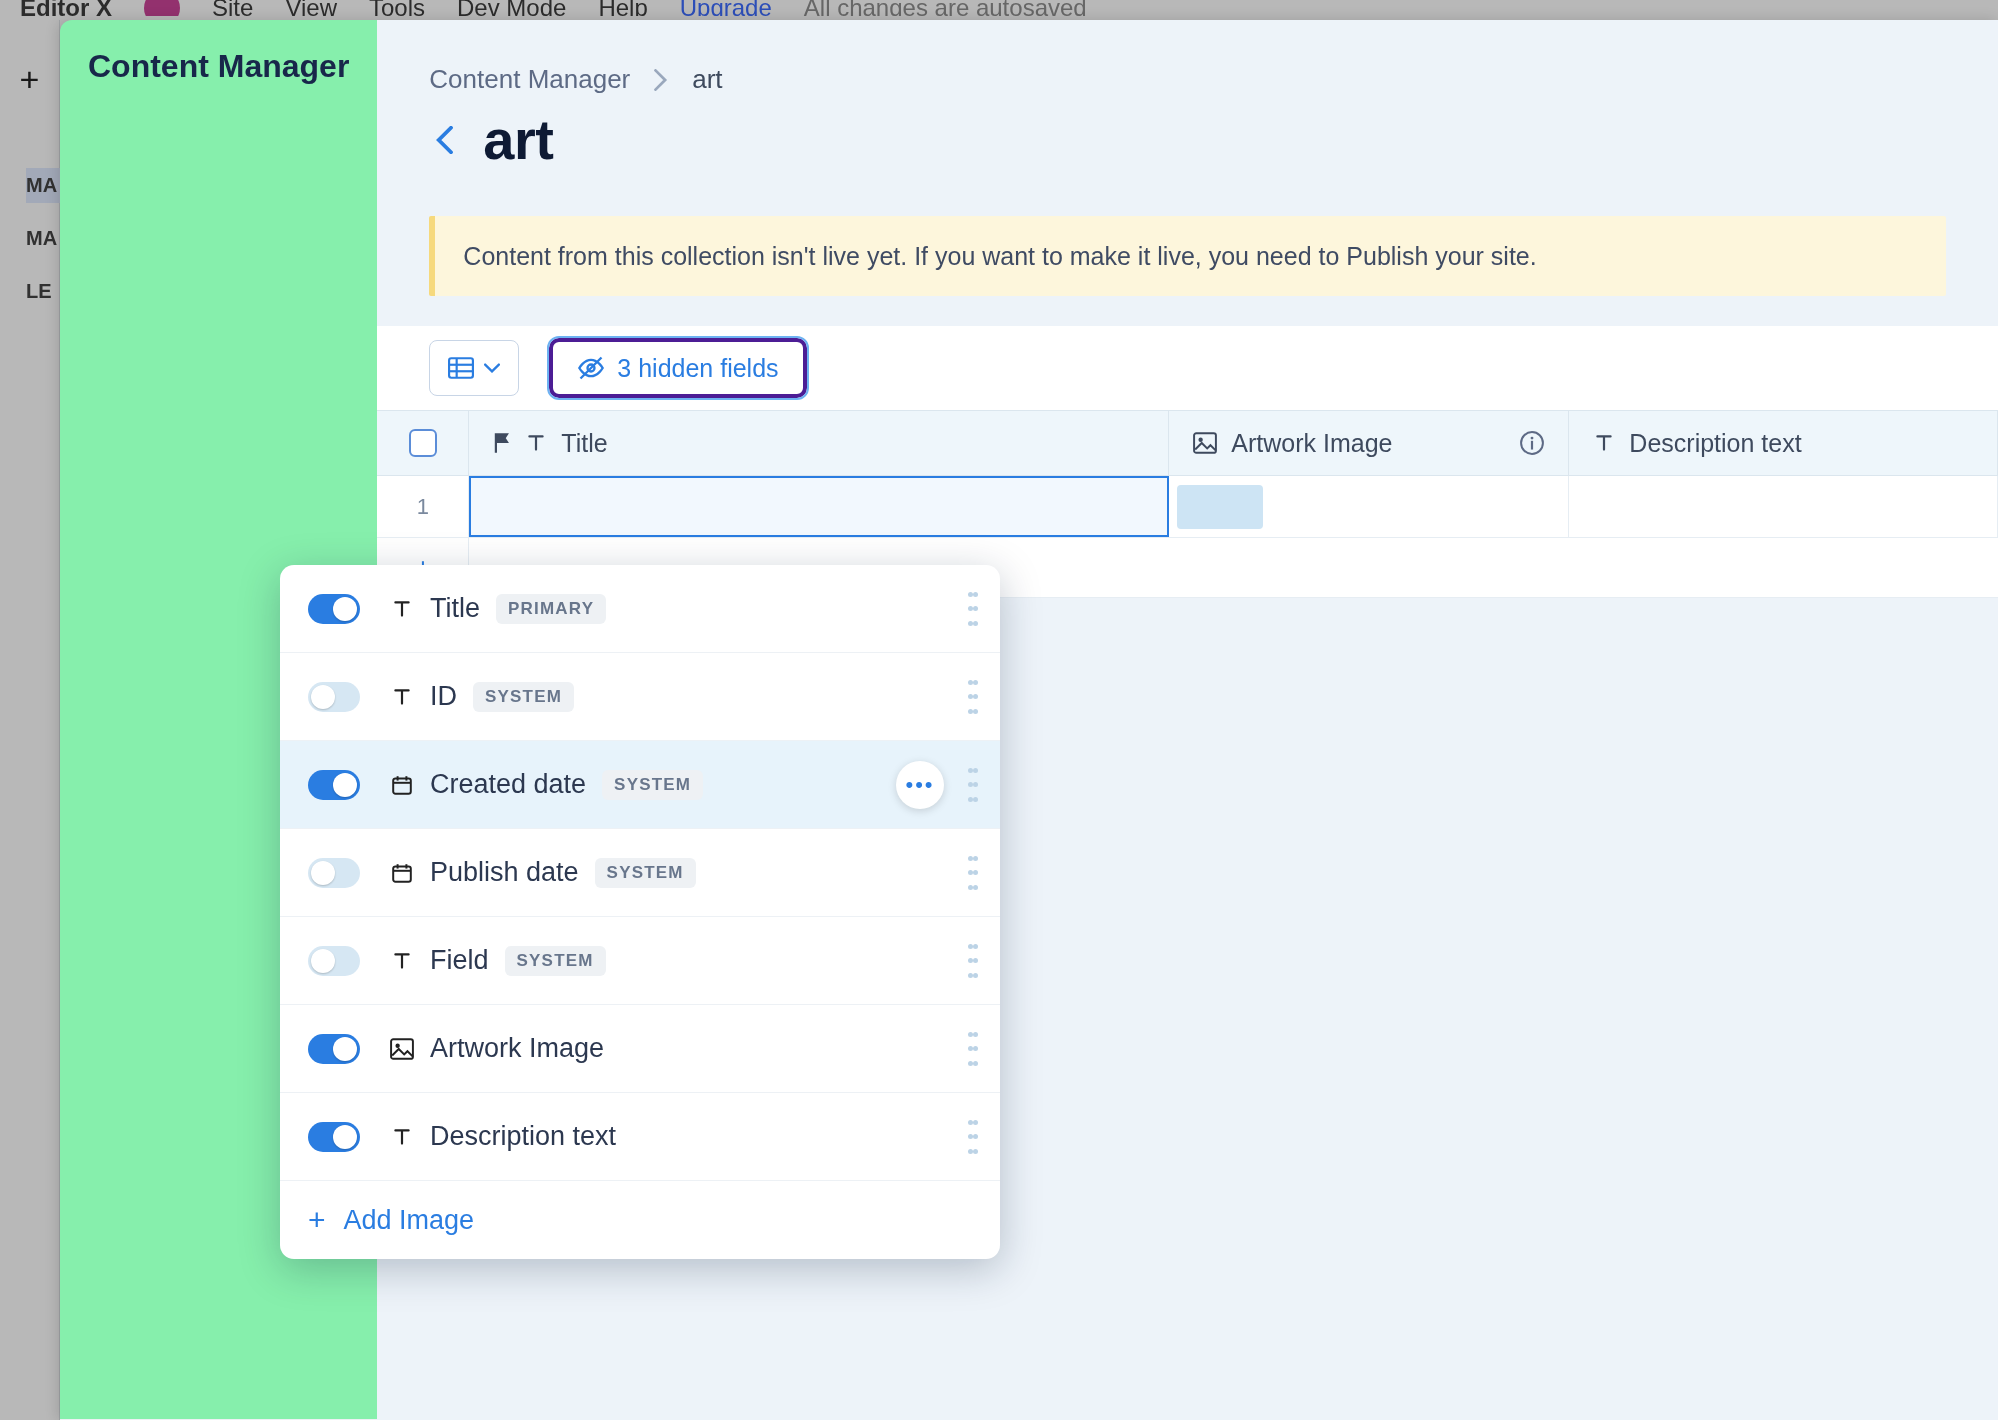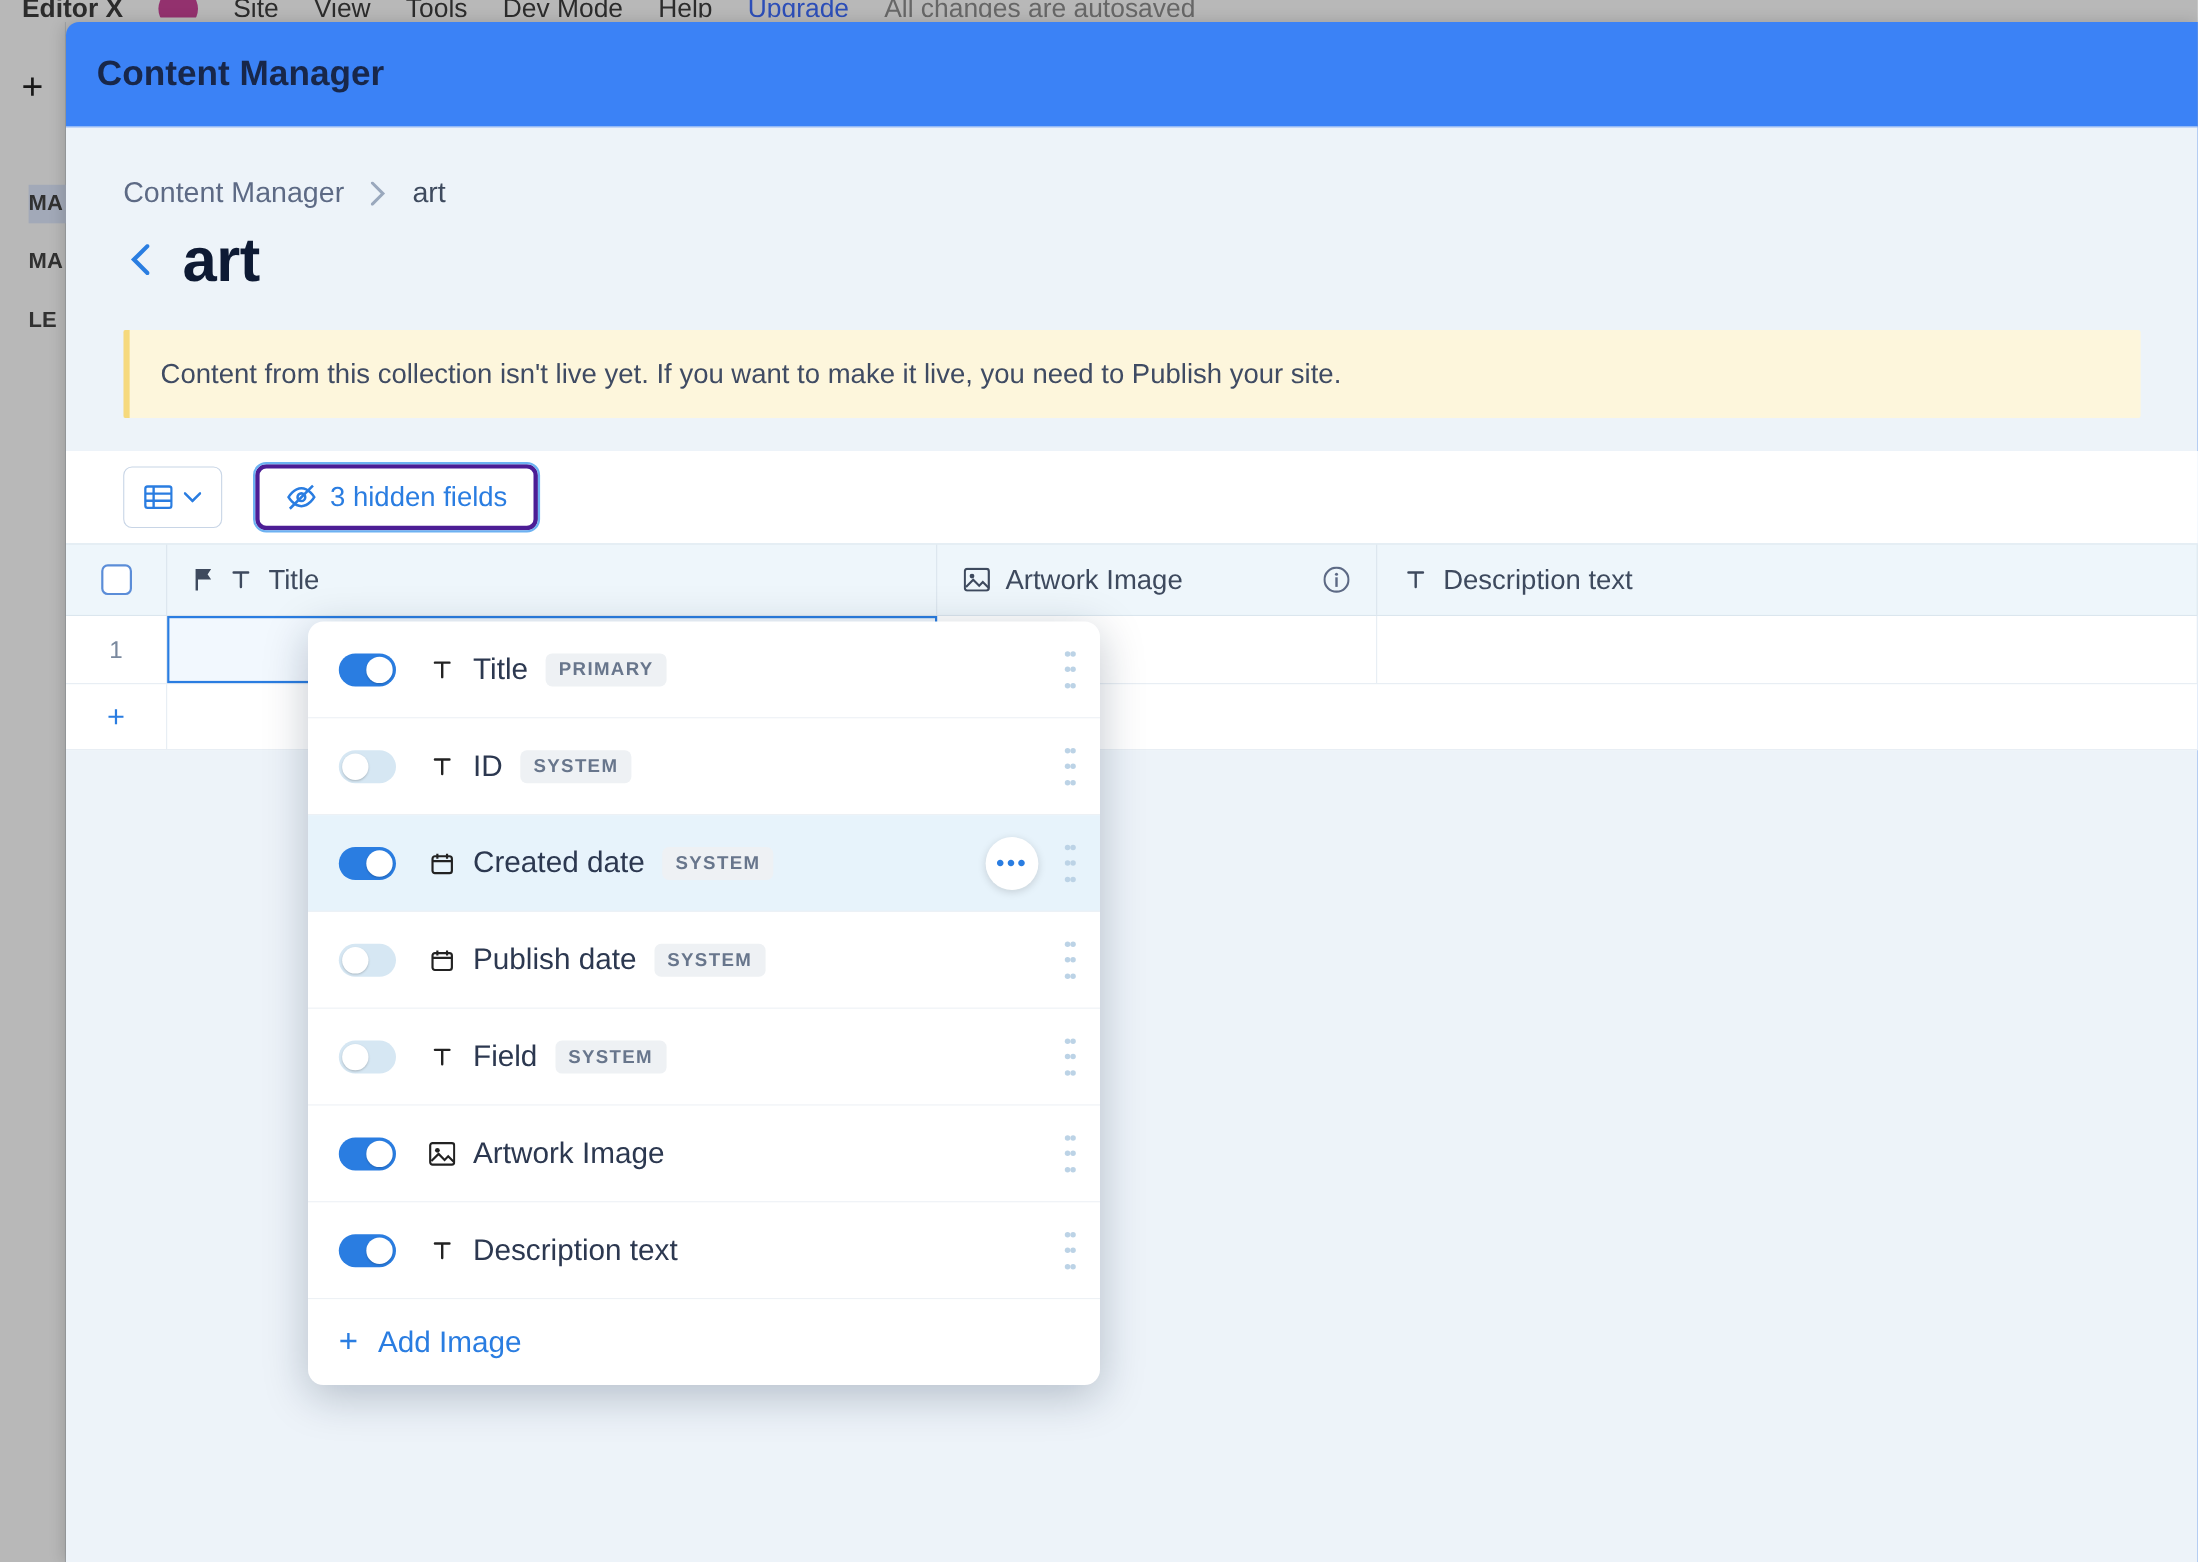--- a/index.html
+++ b/index.html
@@ -14,35 +14,35 @@
   .bg-top .status { color: #8f8f8f; }
   .bg-top .avatar { width:36px; height:36px; border-radius:50%; background:#c49; }
 
   .bg-sidebar { position:absolute; left:0; top:20px; bottom:0; width:60px; background:#fff; border-right:1px solid #e0e3e8; display:flex; flex-direction:column; align-items:center; padding-top:40px; }
   .bg-sidebar .plus { font-size:34px; color:#222; }
   .bg-nav { position:absolute; left:0; top:168px; width:60px; display:flex; flex-direction:column; gap:18px; font-size:20px; font-weight:700; padding-left:26px;}
   .bg-nav .act { color:#3d6cff; background:#e1eaff; padding:6px 0; }
   .bg-nav .it { color:#444; padding:6px 0;}
 
   
-  .panel { position:absolute; left:60px; top:20px; right:0; bottom:0; background:#3b82f6; border-top-left-radius:12px; box-shadow:-2px 0 14px rgba(0,0,0,0.15); display:flex; flex-direction:column; overflow:hidden;}
+  .panel { position:absolute; left:60px; top:20px; right:0; bottom:0; background:#86efac; border-top-left-radius:12px; box-shadow:-2px 0 14px rgba(0,0,0,0.15); display:flex; flex-direction:row; overflow:hidden;}
   .panel-header { padding:28px 28px 30px 28px; border-bottom:1px solid #eef1f5; }
   .panel-title { font-size:32px; font-weight:800; color:#18274a; }
 
   .panel-body { flex:1; background:#edf3f9; display:flex; flex-direction:column; }
 
   .crumbs { display:flex; align-items:center; gap:24px; padding:44px 52px 0 52px; font-size:26px; color:#5d6a85; }
   .crumbs .chev { color:#9aa8bd; }
   .crumbs .curr { color:#3e4a5e; }
 
   .titlerow { display:flex; align-items:center; gap:24px; padding:12px 52px 28px 52px; }
   .back-arrow { color:#2a7de1; font-size:28px; padding:6px; }
   .page-h1 { font-size:56px; font-weight:800; color:#0e1a34; letter-spacing:-0.5px;}
 
-  .banner { margin:4px 52px 30px 52px; background:#fdf6dc; border-left:6px solid #f6d97d; color:#3f4b63; font-size:25px; line-height:1.45; padding:22px 28px; border-radius:2px;}
+  .banner { margin:16px 52px 30px 52px; background:#fdf6dc; border-left:6px solid #f6d97d; color:#3f4b63; font-size:25px; line-height:1.45; padding:22px 28px; border-radius:2px;}
 
   
   .tablewrap { background:#fff;}
   .toolbar { display:flex; align-items:center; gap:22px; padding:12px 52px 12px 52px; background:#fff;}
   .view-btn { display:flex; align-items:center; gap:10px; border:1.5px solid #c8d5e6; border-radius:8px; height:56px; padding:0 18px; color:#2a7de1; }
   .hidden-btn { display:flex; align-items:center; gap:12px; border:4px solid #4c1d95; outline:2px solid #6db2f2; border-radius:10px; height:60px; padding:0 24px; color:#2a7de1; font-size:25px; font-weight:500; margin-left:8px;}
 
   
   .colheads { display:flex; align-items:stretch; background:#eef6fb; border-top:1px solid #dbe6ee; border-bottom:1px solid #dbe6ee; height:66px; font-size:25px; color:#3e4a5e; }
   .chk-col { width:92px; display:flex; align-items:center; justify-content:center; border-right:1px solid #dbe6ee;}

